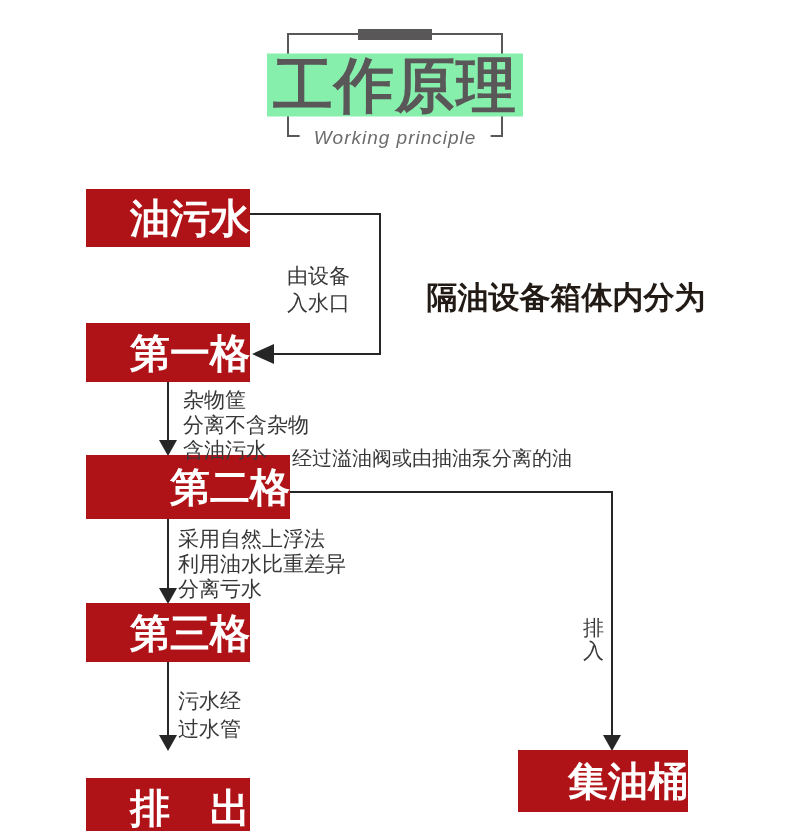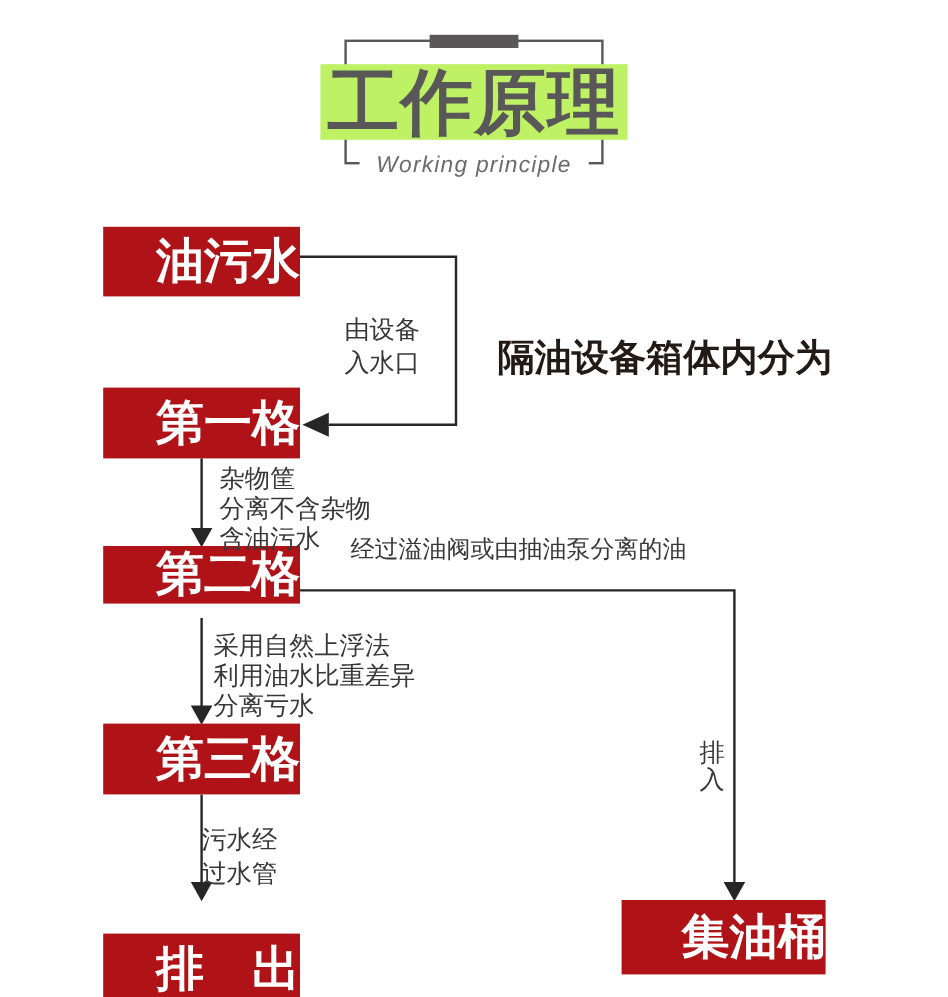--- a/index.html
+++ b/index.html
@@ -21,56 +21,56 @@
   .title-frame { position: absolute; left: 287px; top: 33px; width: 216px; height: 104px; }
   .frame-border { position: absolute; left: 0; top: 0; right: 0; bottom: 0; border: 2px solid var(--title-gray, #595757); }
   .frame-bar {
     position: absolute; left: 50%; top: -4px; transform: translateX(-50%);
     width: 74px; height: 11px; background: var(--title-gray, #595757);
   }
   .title {
     position: absolute; left: 50%; top: 52px; transform: translate(-50%, -50%);
     font-size: 60px; font-weight: bold; letter-spacing: 1px;
     color: var(--title-gray, #595757);
-    background: #bef264; padding: 0 6px; white-space: nowrap; line-height: 1.05;
+    background: #86efac; padding: 0 6px; white-space: nowrap; line-height: 1.05;
   }
   .subtitle {
     position: absolute; left: 50%; bottom: -12px; transform: translateX(-50%);
     font-size: 19px; font-style: italic; letter-spacing: 1px;
     color: var(--subtitle-gray, #6d6b6b);
     background: #ffffff; padding: 0 14px; white-space: nowrap;
   }
 
   
   .rbox {
     position: absolute;
     background: var(--box-red, #b01317);
     color: #ffffff; font-weight: bold; font-size: 40px;
     display: flex; align-items: center; justify-content: flex-end;
     white-space: nowrap; line-height: 1;
   }
   .box-oily   { left: 86px;  top: 189px; width: 164px; height: 58px; }
   .box-c1     { left: 86px;  top: 323px; width: 164px; height: 59px; }
-  .box-c2     { left: 86px;  top: 455px; width: 164px; height: 48px; }
+  .box-c2     { left: 86px;  top: 455px; width: 164px; height: 64px; padding-left: 40px; }
   .box-c3     { left: 86px;  top: 603px; width: 164px; height: 59px; }
   .box-out    { left: 86px;  top: 750px; width: 164px; height: 60px; margin-top: 28px; }
   .box-barrel { left: 518px; top: 750px; width: 170px; height: 62px; }
 
   
   .lbl { position: absolute; color: var(--text-dark, #383838); font-size: 21px; line-height: 25px; white-space: nowrap; }
   .lbl-inlet    { left: 287px; top: 262px; line-height: 27px; }
   .lbl-step1    { left: 183px; top: 387px; }
   .lbl-oilroute { left: 292px; top: 446px; font-size: 20px; }
   .lbl-step2    { left: 178px; top: 526px; }
-  .lbl-step3    { left: 168px; top: 687px; line-height: 28px; }
+  .lbl-step3    { left: 178px; top: 687px; line-height: 28px; }
   .lbl-pour     { left: 583px; top: 616px; line-height: 23px; text-align: center; }
 
   
   .note {
-    position: absolute; left: 406px; top: 277px; width: 296px;
+    position: absolute; left: 418px; top: 277px; width: 296px;
     text-align: center; font-weight: bold;
     color: var(--note-dark, #221a15);
     font-size: 31px; line-height: 41px; white-space: nowrap;
   }
 </style>
 </head>
 <body>
 
 <div class="canvas">
 

